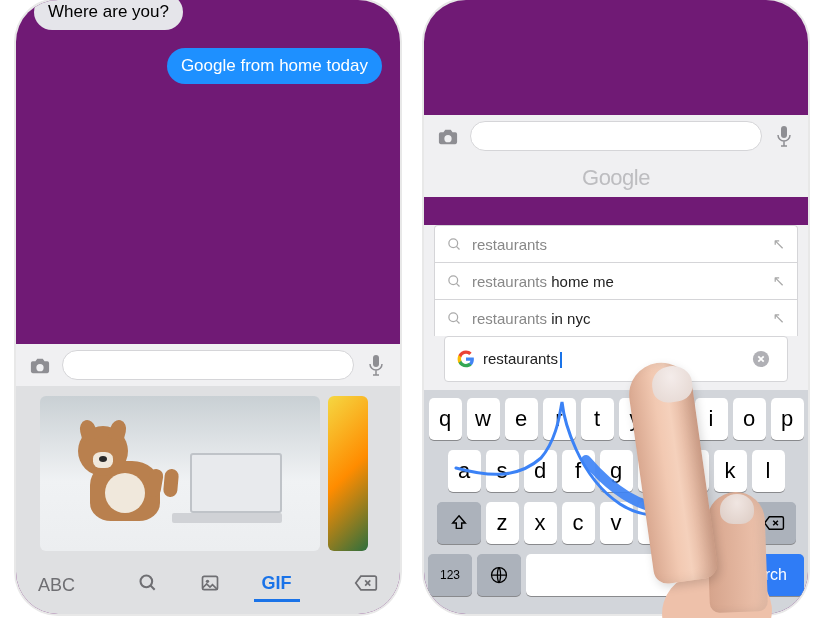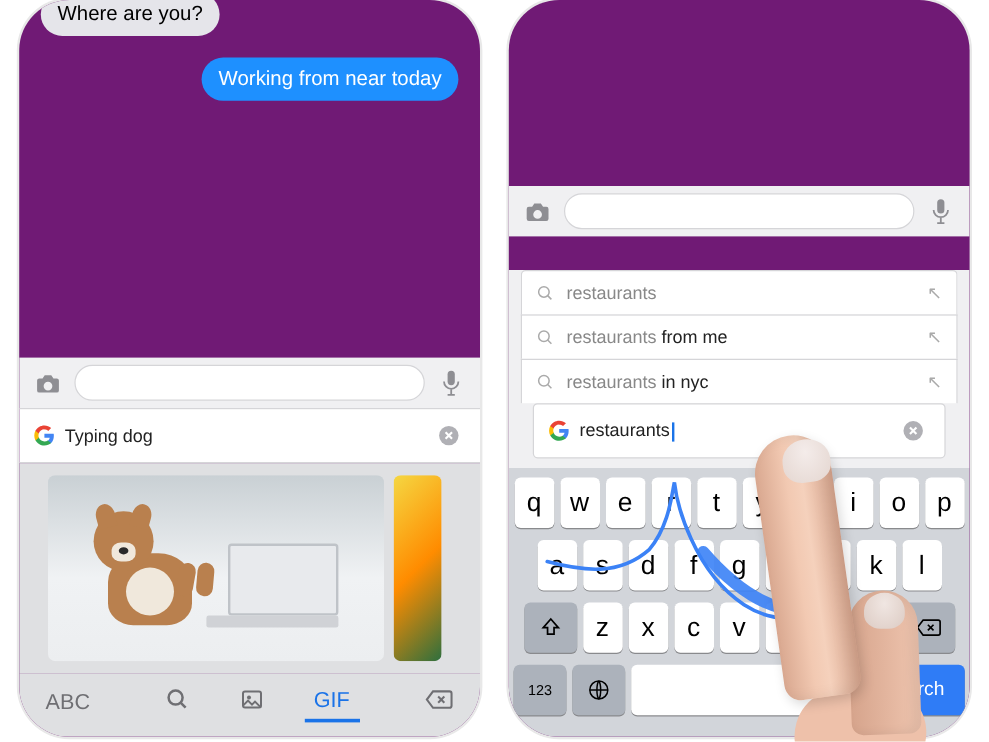--- a/index.html
+++ b/index.html
@@ -230,21 +230,21 @@
 
 
 .gif-tabs {
   background: #dfe0e2;
   display: flex;
   align-items: center;
   padding: 8px 14px 12px;
 }
 .gif-tabs .tab { color: #6f6f73; font-size: 18px; padding: 4px 8px; }
 .gif-tabs .center { flex: 1; display: flex; justify-content: center; gap: 26px; }
-.gif-tabs .active { color: #1a73e8; font-weight: 400; border-bottom: 3px solid #1a73e8; padding-bottom: 2px; }
+.gif-tabs .active { color: #1a73e8; font-weight: 700; border-bottom: 3px solid #1a73e8; padding-bottom: 2px; }
 
 
 .g-header {
   background: #f0f0f2;
   padding: 8px 0 6px;
   text-align: center;
 }
 .google-word {
   font-size: 22px;
   letter-spacing: -0.5px;
@@ -372,56 +372,39 @@
 </style>
 </head>
 <body>
 
 <div class="container">
 
   <div class="phone">
     <div class="messages">
       <div class="msg-in">Where are you?</div>
       <div style="clear:both"></div>
-      <div class="msg-out">Working from near today</div>
+      <div class="msg-out">Google from home today</div>
       <div style="clear:both"></div>
     </div>
 
     <div class="input-bar">
       <div class="icon-slot">
         <svg width="22" height="20" viewBox="0 0 24 22" fill="currentColor">
             <path d="M4 7h3l2-3h6l2 3h3a2 2 0 012 2v9a2 2 0 01-2 2H4a2 2 0 01-2-2V9a2 2 0 012-2zm8 3a4 4 0 100 8 4 4 0 000-8z"></path>
           </svg>
       </div>
       <div class="input-field"></div>
       <div class="icon-slot">
         <svg width="16" height="22" viewBox="0 0 16 22" fill="currentColor">
             <rect x="5" y="1" width="6" height="12" rx="3"></rect>
             <path d="M2 10a6 6 0 0012 0M8 16v5M5 21h6" stroke="currentColor" stroke-width="1.5" fill="none"></path>
           </svg>
       </div>
     </div>
 
-    <div class="g-search-row">
-      <span class="g-logo-sm">
-        <svg viewBox="0 0 48 48" width="18" height="18">
-            <path fill="#4285F4" d="M45 24.5c0-1.6-.1-3-.4-4.5H24v8.5h11.8c-.5 2.8-2.1 5.2-4.5 6.8v5.6h7.3C42.8 37 45 31.3 45 24.5z"></path>
-            <path fill="#34A853" d="M24 46c6.1 0 11.2-2 14.9-5.5l-7.3-5.6c-2 1.4-4.6 2.2-7.6 2.2-5.8 0-10.8-3.9-12.5-9.2H4v5.8C7.7 41 15.3 46 24 46z"></path>
-            <path fill="#FBBC05" d="M11.5 27.9c-.5-1.4-.7-2.9-.7-4.4s.3-3 .7-4.4v-5.8H4C2.4 16.6 1.5 20.2 1.5 24s.9 7.4 2.5 10.7l7.5-5.8z"></path>
-            <path fill="#EA4335" d="M24 10.3c3.3 0 6.3 1.1 8.6 3.3l6.4-6.4C34.9 3.5 29.9 1.5 24 1.5 15.3 1.5 7.7 6.5 4 13.3l7.5 5.8c1.7-5.3 6.7-9.2 12.5-9.2z"></path>
-          </svg>
-      </span>
-      <span class="g-search-text">Typing dog</span>
-      <span class="icon-slot clear-btn">
-        <svg width="18" height="18" viewBox="0 0 20 20" fill="currentColor">
-            <circle cx="10" cy="10" r="9"></circle>
-            <path d="M7 7l6 6M13 7l-6 6" stroke="#fff" stroke-width="2"></path>
-          </svg>
-      </span>
-    </div>
 
     <div class="gif-results">
       <div class="gif-thumb">
         <div class="dog-scene">
           <div class="laptop">
               <div class="laptop-screen"></div>
               <div class="laptop-base"></div>
             </div>
           <div class="dog">
             <div class="dog-body"></div>
@@ -481,36 +464,39 @@
       </div>
       <div class="input-field"></div>
       <div class="icon-slot">
         <svg width="16" height="22" viewBox="0 0 16 22" fill="currentColor">
             <rect x="5" y="1" width="6" height="12" rx="3"></rect>
             <path d="M2 10a6 6 0 0012 0M8 16v5M5 21h6" stroke="currentColor" stroke-width="1.5" fill="none"></path>
           </svg>
       </div>
     </div>
 
+    <div class="g-header">
+      <span class="google-word">Google</span>
+    </div>
 
     <div class="suggestions">
       <div class="sugg-row">
         <svg width="15" height="15" viewBox="0 0 24 24" fill="none" stroke="#aaa" stroke-width="2">
             <circle cx="10" cy="10" r="7"></circle>
             <line x1="20" y1="20" x2="15" y2="15"></line>
           </svg>
         <span><span>restaurants</span><span class="sugg-bold"></span></span>
         <span class="sugg-arrow">↖</span>
       </div>
       <div class="sugg-row">
         <svg width="15" height="15" viewBox="0 0 24 24" fill="none" stroke="#aaa" stroke-width="2">
             <circle cx="10" cy="10" r="7"></circle>
             <line x1="20" y1="20" x2="15" y2="15"></line>
           </svg>
-        <span><span>restaurants </span><span class="sugg-bold">from me</span></span>
+        <span><span>restaurants </span><span class="sugg-bold">home me</span></span>
         <span class="sugg-arrow">↖</span>
       </div>
       <div class="sugg-row">
         <svg width="15" height="15" viewBox="0 0 24 24" fill="none" stroke="#aaa" stroke-width="2">
             <circle cx="10" cy="10" r="7"></circle>
             <line x1="20" y1="20" x2="15" y2="15"></line>
           </svg>
         <span><span>restaurants </span><span class="sugg-bold">in nyc</span></span>
         <span class="sugg-arrow">↖</span>
       </div>

